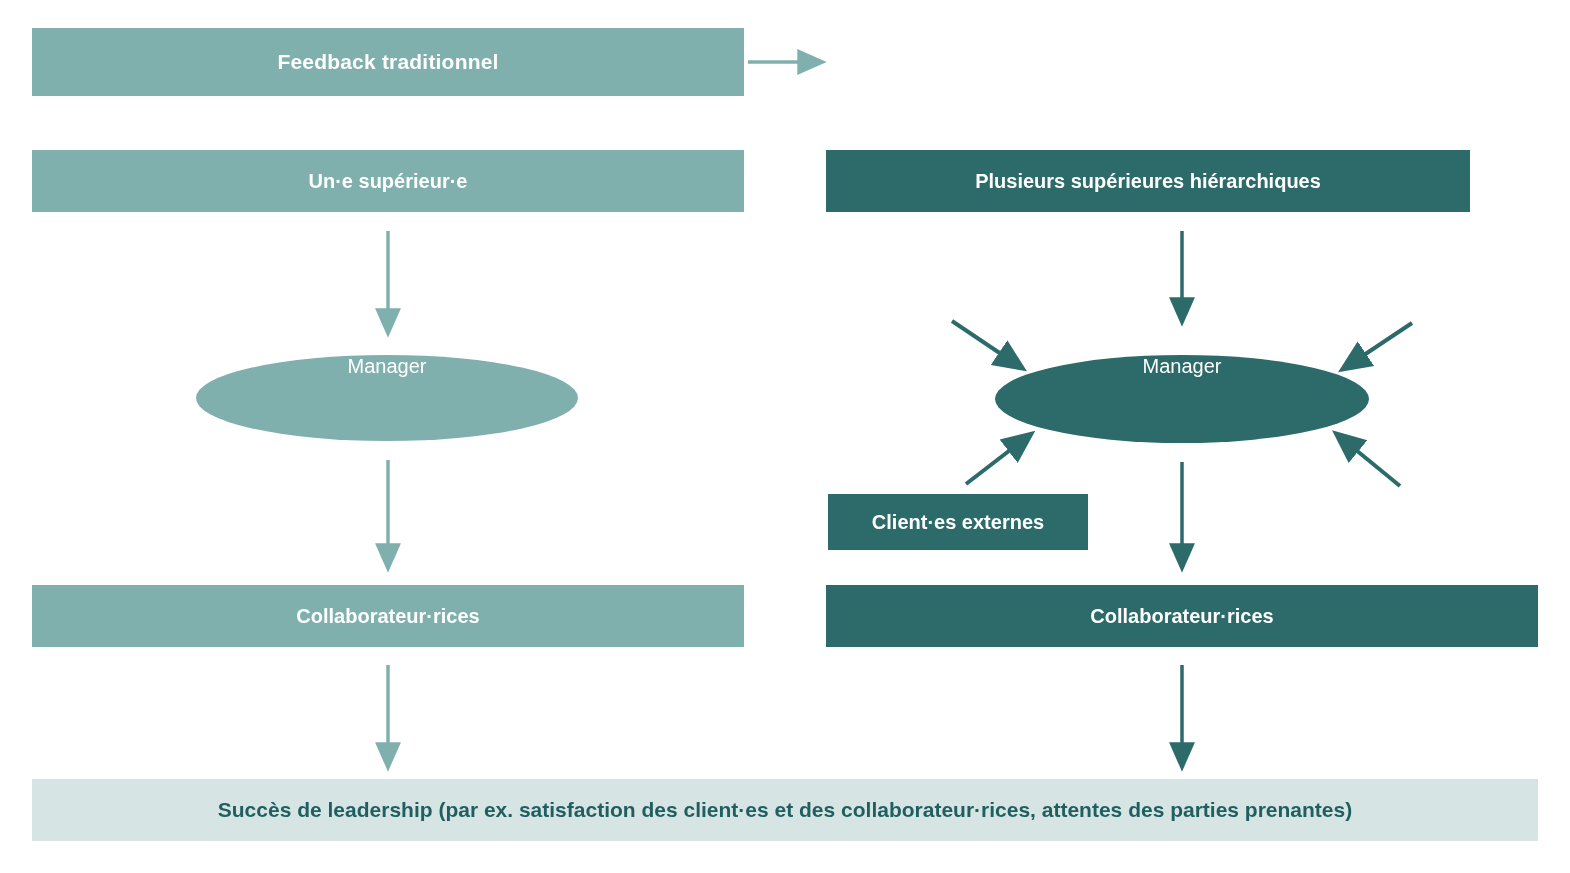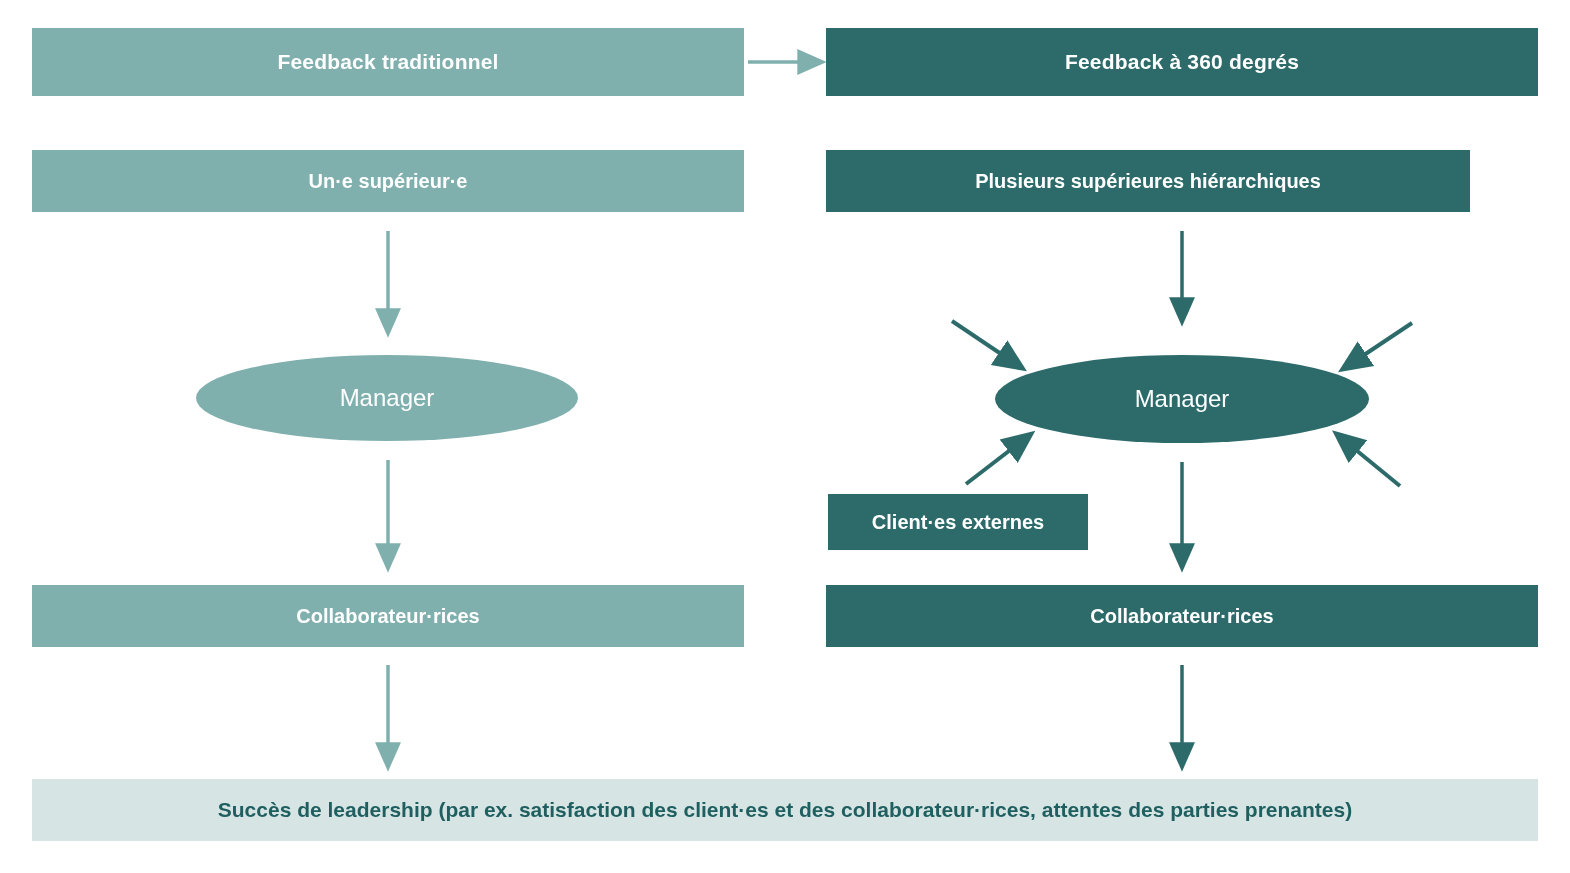--- a/index.html
+++ b/index.html
@@ -23,24 +23,24 @@
   .dark{background:#2d6b6b;}
   .pale{background:#d7e4e4;color:#1f5f60;}
 
   .hdr{font-weight:700;font-size:21px;letter-spacing:.2px;}
   .lbl{font-weight:700;font-size:20px;}
   .lbl-b{font-weight:700;font-size:20px;}
   .banner{font-weight:700;font-size:21px;}
 
   .ellipse{
     position:absolute;
-    display:flex;align-items:center;justify-content:center;
+    display:flex;align-items:flex-start;justify-content:center;
     border-radius:50%;
     color:#ffffff;
-    font-size:24px;font-weight:400;
+    font-size:20px;font-weight:400;
   }
 
   svg.arrows{position:absolute;left:0;top:0;width:1570px;height:873px;pointer-events:none;}
 </style>
 </head>
 <body>
 
 <div id="stage">
 
   <svg class="arrows" viewBox="0 0 1570 873">
@@ -66,23 +66,20 @@
     <line x1="952" y1="321" x2="1013" y2="362" stroke="#2d6b6b" stroke-width="4" marker-end="url(#ahD)"></line>
     <line x1="1412" y1="323" x2="1352" y2="363" stroke="#2d6b6b" stroke-width="4" marker-end="url(#ahD)"></line>
     <line x1="966" y1="484" x2="1022" y2="441" stroke="#2d6b6b" stroke-width="4" marker-end="url(#ahD)"></line>
     <line x1="1400" y1="486" x2="1345" y2="441" stroke="#2d6b6b" stroke-width="4" marker-end="url(#ahD)"></line>
   </svg>
 
   <div class="box light hdr" style="left:32px;top:28px;width:712px;height:68px;">
     <span>Feedback traditionnel</span>
   </div>
 
-  <div class="box dark hdr" style="left:826px;top:28px;width:712px;height:68px;">
-    <span>Feedback à 360 degrés</span>
-  </div>
 
   <div class="box light lbl" style="left:32px;top:150px;width:712px;height:62px;">
     <span>Un·e supérieur·e</span>
   </div>
 
   <div class="ellipse light" style="left:196px;top:355px;width:382px;height:86px;background:#80b0ae;">
     <span>Manager</span>
   </div>
 
   <div class="box light lbl" style="left:32px;top:585px;width:712px;height:62px;">

